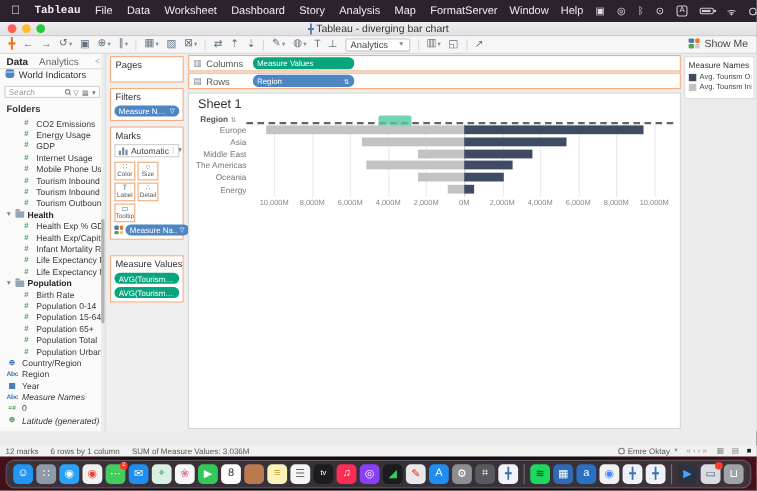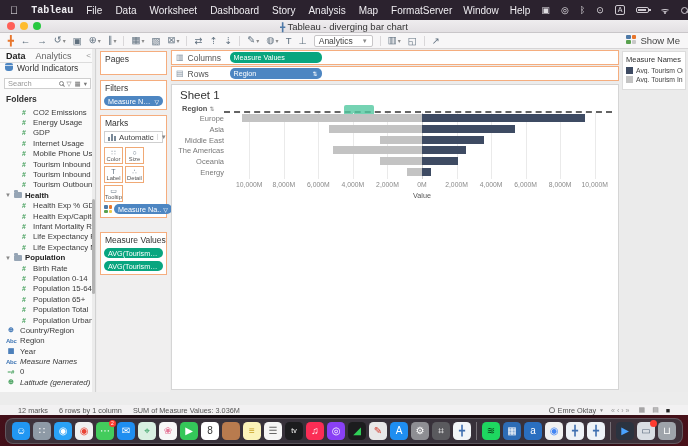--- a/index.html
+++ b/index.html
@@ -142,21 +142,21 @@
   
   #tabbar { position:absolute; left:0; top:392px; width:688px; height:13px; background:#e6e4e6; border-top:1px solid #cfcdcf;
     display:flex; align-items:center; font-size:8px; color:#444;margin-top:29px; }
   #ds-tab { display:flex; align-items:center; gap:3px; padding:0 8px; height:100%; }
   .cyl.gray { background:#8a97a5; width:7px; height:7px; }
   #sheet-tab { background:#fbfbfb; border-left:1px solid #cfcdcf; border-right:1px solid #cfcdcf; height:100%;
     display:flex; align-items:center; padding:0 10px; color:#222; }
   .newtab-btn { font-size:8px; color:#777; margin-left:7px; }
 
   #statusbar { position:absolute; left:0; top:405px; width:688px; height:10px; background:#f2f1f2;
-    display:flex; align-items:center; font-size:7.3px; color:#555; padding:0 18px; }
+    display:flex; align-items:center; font-size:7.3px; color:#555; padding:0 5px; }
   #status-left { display:flex; gap:11px; }
   #status-right { margin-left:auto; display:flex; align-items:center; gap:7px; }
   #user-chip { display:flex; align-items:center; gap:3px; }
   .user-ic { width:6px; height:6px; border:1px solid #777; border-radius:50% 50% 2px 2px; }
   .pager { color:#999; font-size:7px; letter-spacing:2px; }
   .viewtog { font-size:7px; color:#888; }
   .viewtog.sel { color:#222; }
 
   
   #dockzone { position:absolute; left:0; top:415px; width:688px; height:31px;
@@ -546,21 +546,20 @@
             <span class="xtick" style="left: 86.3636px;">6,000M</span>
             <span class="xtick" style="left: 120.909px;">4,000M</span>
             <span class="xtick" style="left: 155.455px;">2,000M</span>
             <span class="xtick" style="left: 190px;">0M</span>
             <span class="xtick" style="left: 224.545px;">2,000M</span>
             <span class="xtick" style="left: 259.091px;">4,000M</span>
             <span class="xtick" style="left: 293.636px;">6,000M</span>
             <span class="xtick" style="left: 328.182px;">8,000M</span>
             <span class="xtick" style="left: 362.727px;">10,000M</span>
           </div>
-        <div id="xlabel">Value</div>
       </div>
     </div>
 
     <div id="legendpane">
       <div id="legend-card">
         <div id="legend-title">Measure Names</div>
         <div id="legend-items">
             <div class="leg-item">
               <span class="leg-chip" style="background: rgb(62, 75, 99);"></span>
               <span>Avg. Tourism Outbou..</span>

